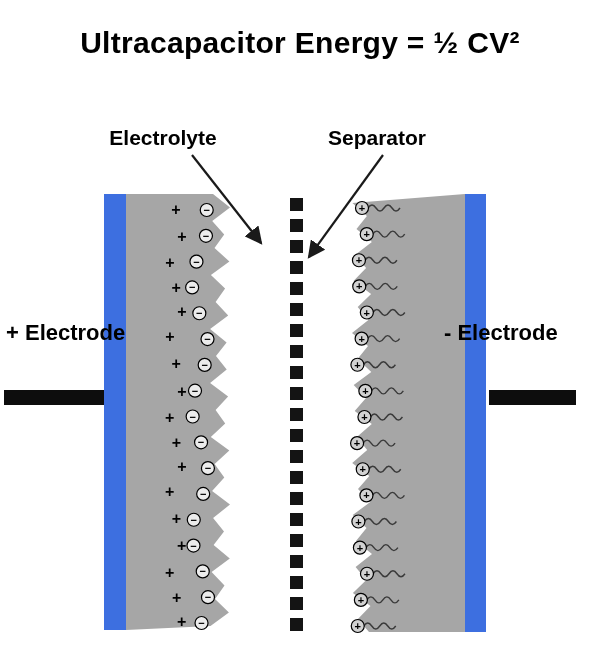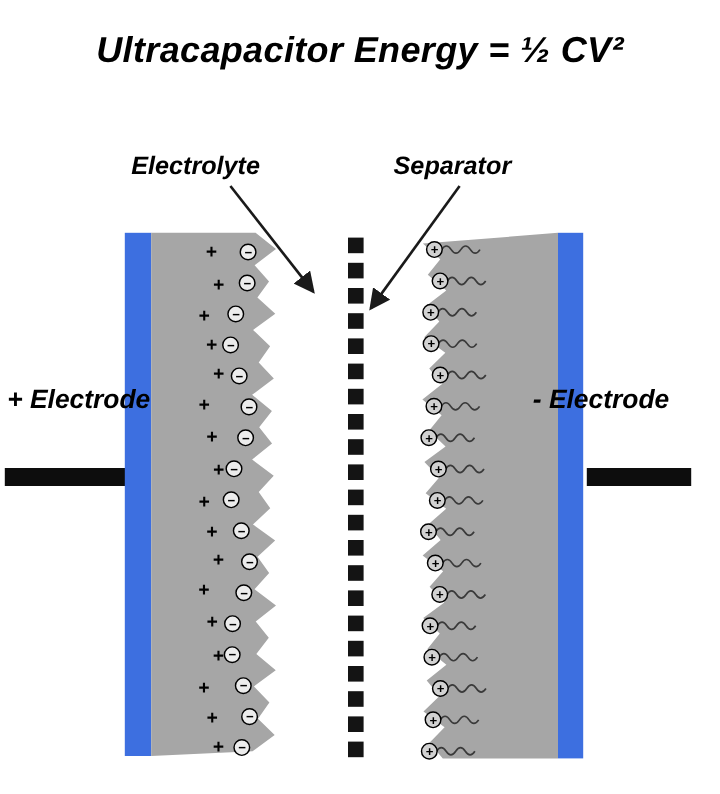--- a/index.html
+++ b/index.html
@@ -2,21 +2,20 @@
 <html><head>
 <meta charset="utf-8">
 <style>
   html,body{margin:0;padding:0;background:#ffffff;}
   .page{
     position:relative;
     width:576px;height:662px;
     background:#ffffff;
     font-family:"Liberation Sans",sans-serif;
     overflow:hidden;
-    font-style:italic;
   }
   .title{
     position:absolute;top:26px;left:0;width:600px;
     margin:0;text-align:center;
     font-size:30px;font-weight:bold;color:#000000;
     letter-spacing:0.3px;
   }
   svg{position:absolute;top:98px;left:0;}
   svg text{font-family:"Liberation Sans",sans-serif;font-weight:bold;fill:#000000;}
   .diagram-label{font-size:21px;}

